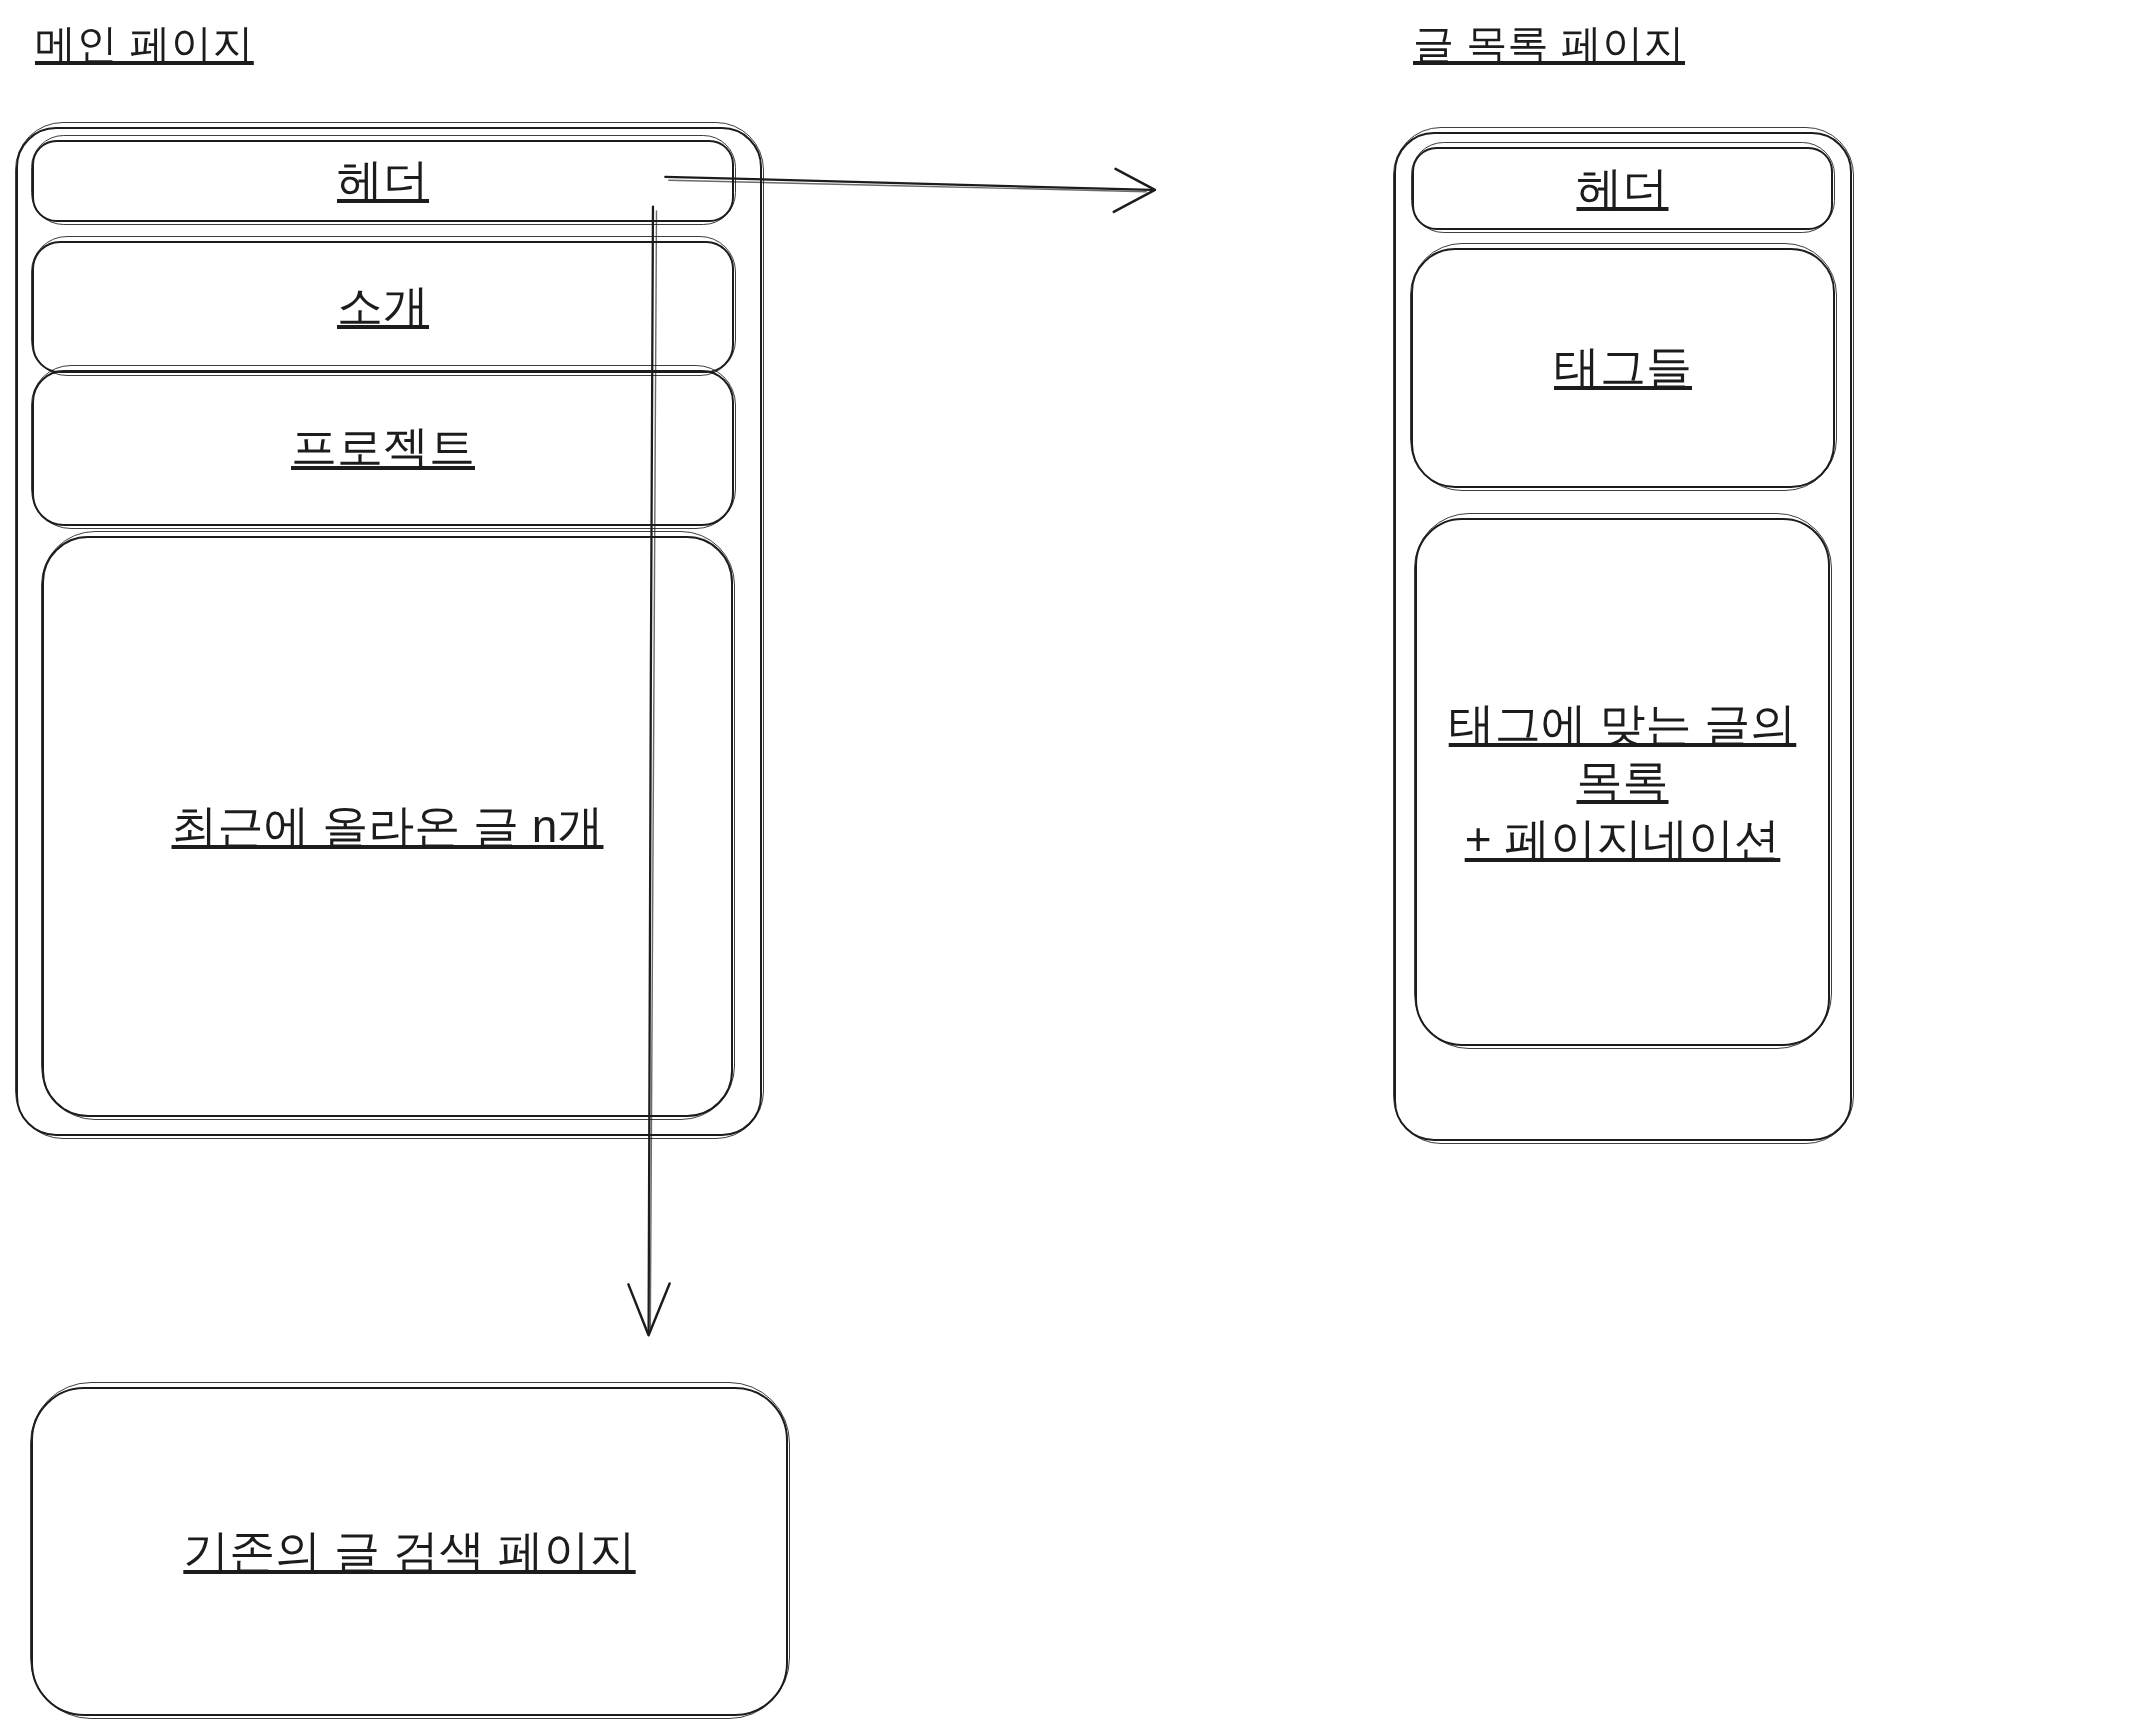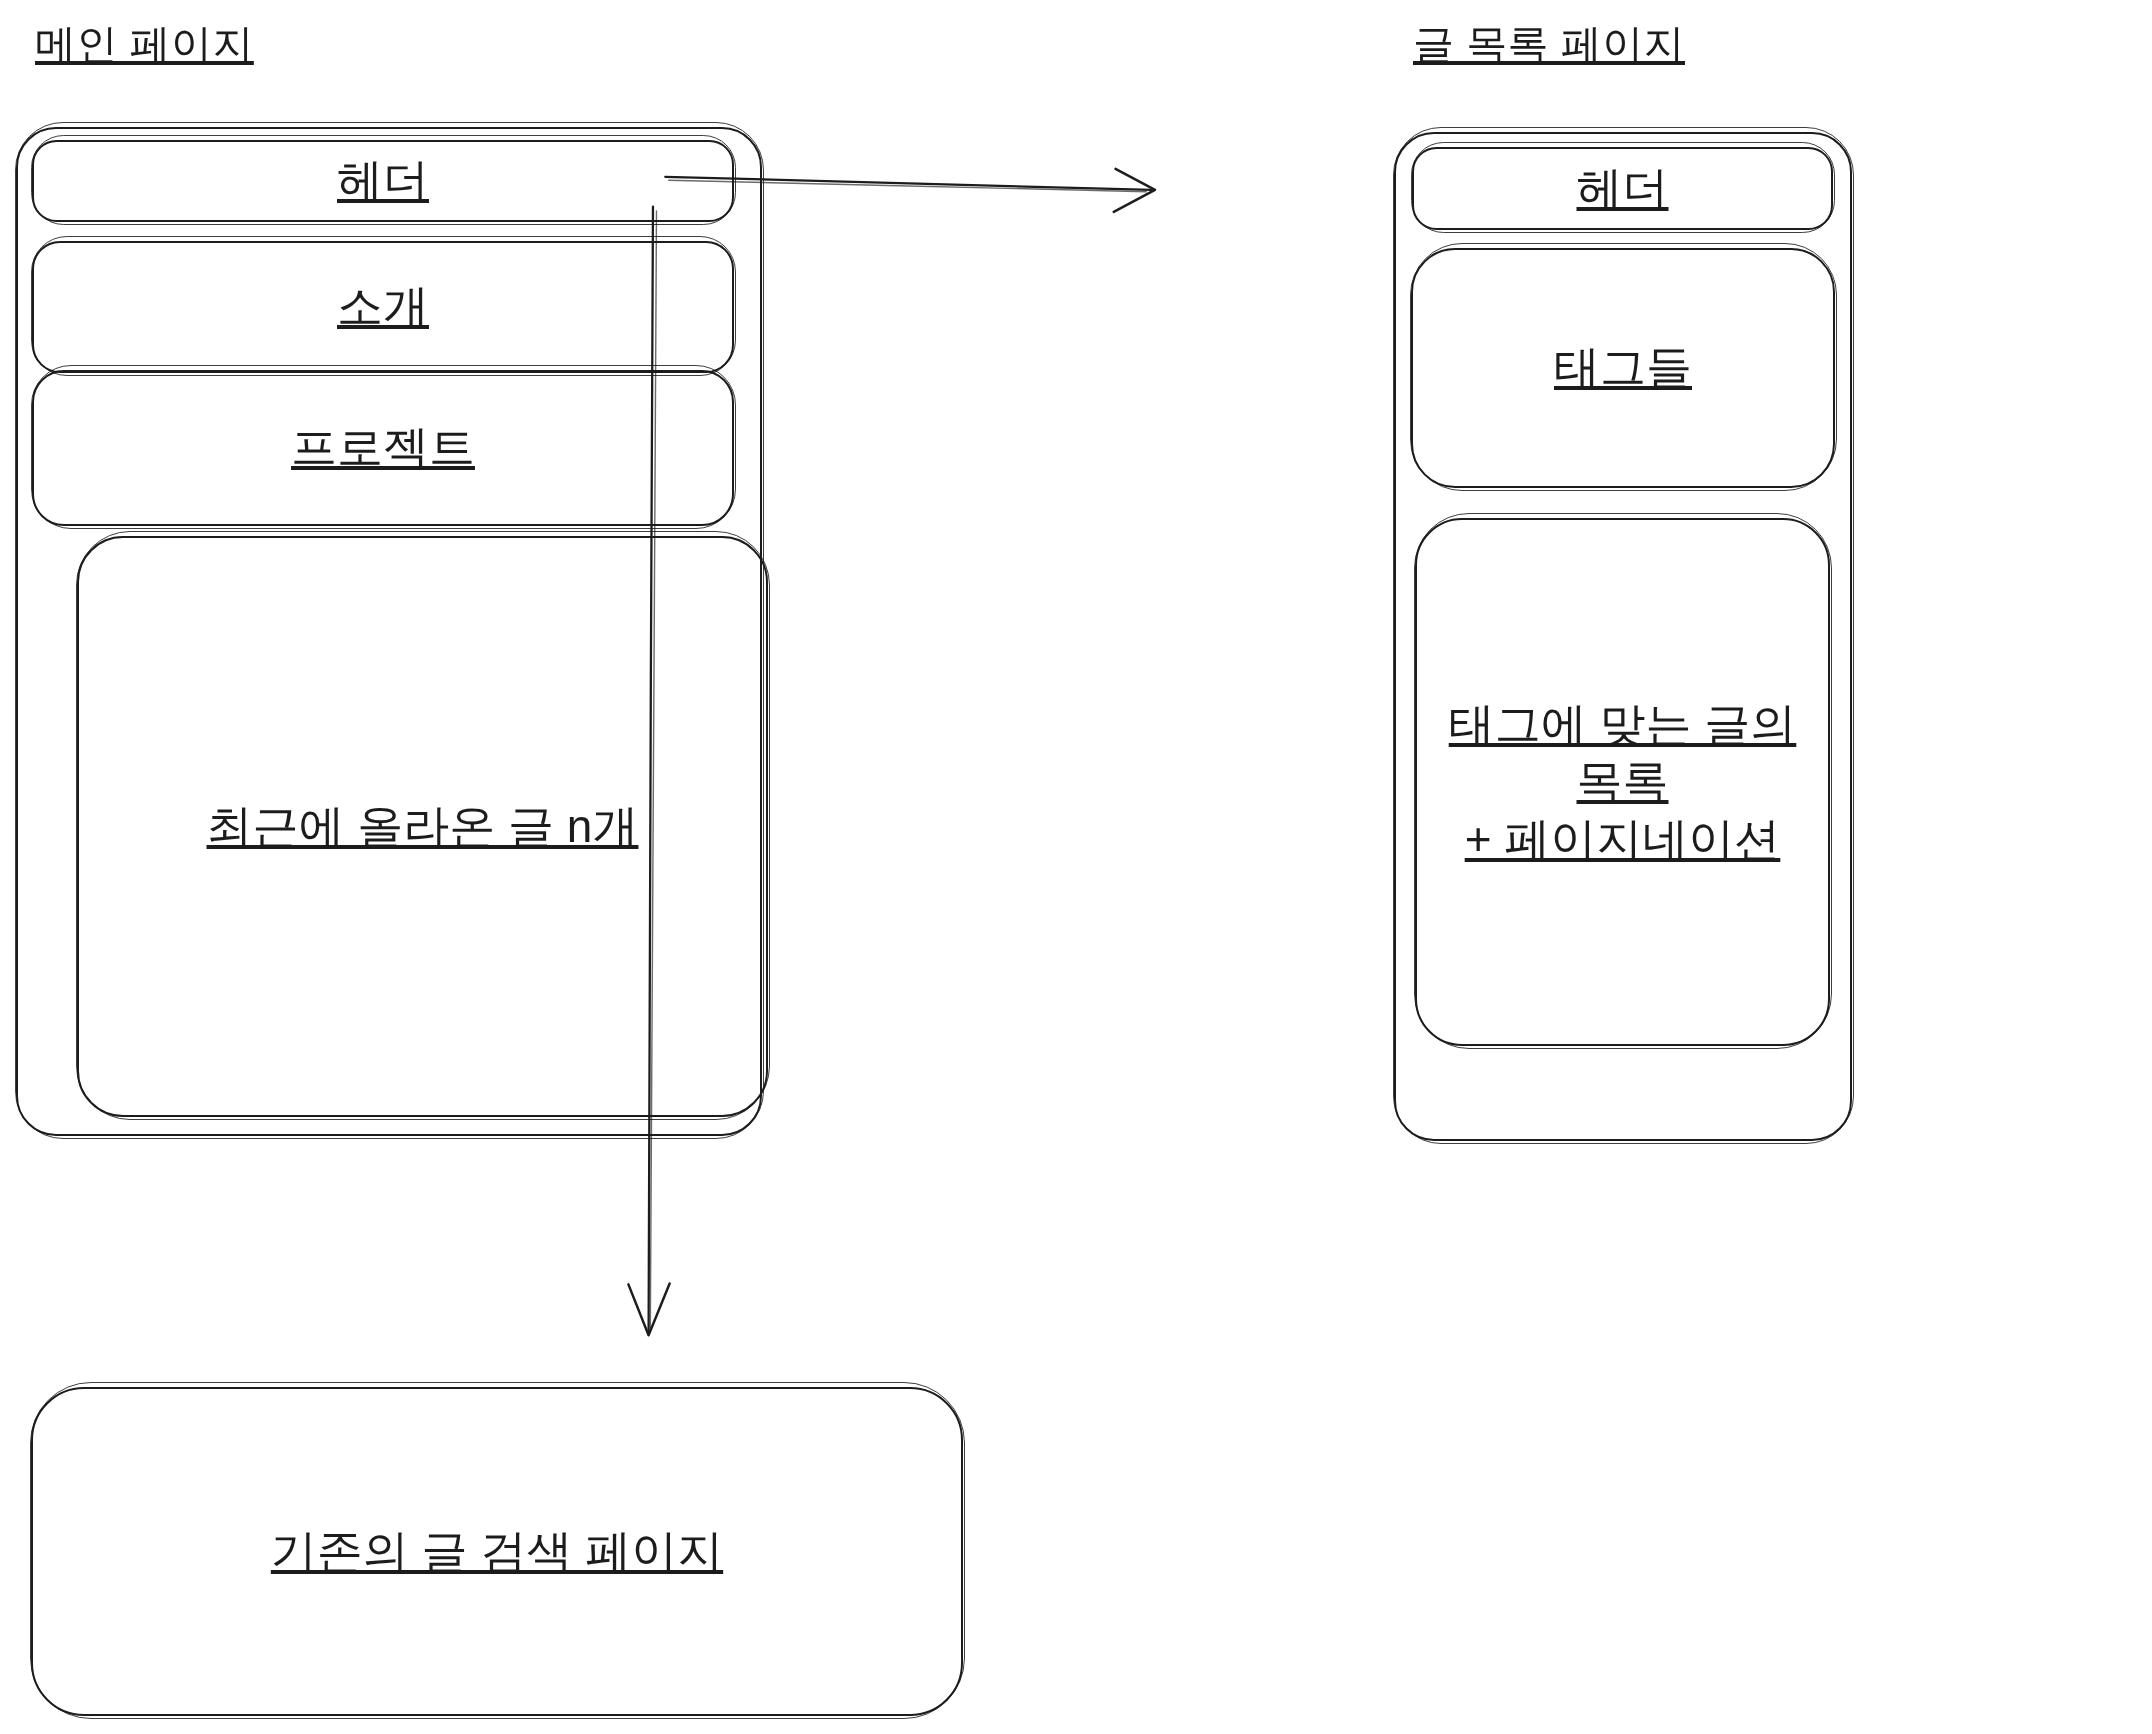--- a/index.html
+++ b/index.html
@@ -87,40 +87,40 @@
   </div>
 
   <div class="sketch" style="left:32px;top:241px;width:702px;height:132px;--r:28px;">
     <div class="box-label">소개</div>
   </div>
 
   <div class="sketch" style="left:32px;top:370px;width:702px;height:156px;--r:32px;">
     <div class="box-label">프로젝트</div>
   </div>
 
-  <div class="sketch" style="left:42px;top:536px;width:691px;height:581px;margin-left:35px;--r:46px;">
+  <div class="sketch" style="left:42px;top:536px;width:691px;height:581px;--r:46px;">
     <div class="box-label">최근에 올라온 글 n개</div>
   </div>
 
   <div class="sketch" style="left:1394px;top:132px;width:458px;height:1009px;--r:40px;"></div>
 
   <div class="sketch" style="left:1412px;top:147px;width:421px;height:83px;--r:24.6px;">
     <div class="box-label">헤더</div>
   </div>
 
   <div class="sketch" style="left:1411px;top:248px;width:424px;height:240px;--r:44px;">
     <div class="box-label">태그들</div>
   </div>
 
   <div class="sketch" style="left:1415px;top:518px;width:415px;height:528px;--r:47px;">
     <div class="box-label">태그에 맞는 글의 목록
 + 페이지네이션</div>
   </div>
 
-  <div class="sketch" style="left:31px;top:1387px;width:932px;height:329px;padding-left:24px;--r:53px;">
+  <div class="sketch" style="left:31px;top:1387px;width:757px;height:329px;padding-left:24px;--r:53px;">
     <div class="box-label">기존의 글 검색 페이지</div>
   </div>
 
   <svg class="arrows" viewBox="0 0 2452 1976" xmlns="http://www.w3.org/2000/svg">
     <g>
       <path class="shaft" d="M758 201 C 930 206, 1140 211, 1312 216"></path>
       <path class="shaft2" d="M762 205 C 935 209, 1145 214, 1306 218"></path>
       <path class="head" d="M1271 192 L1316 216 L1269 241"></path>
     </g>
     <g>

